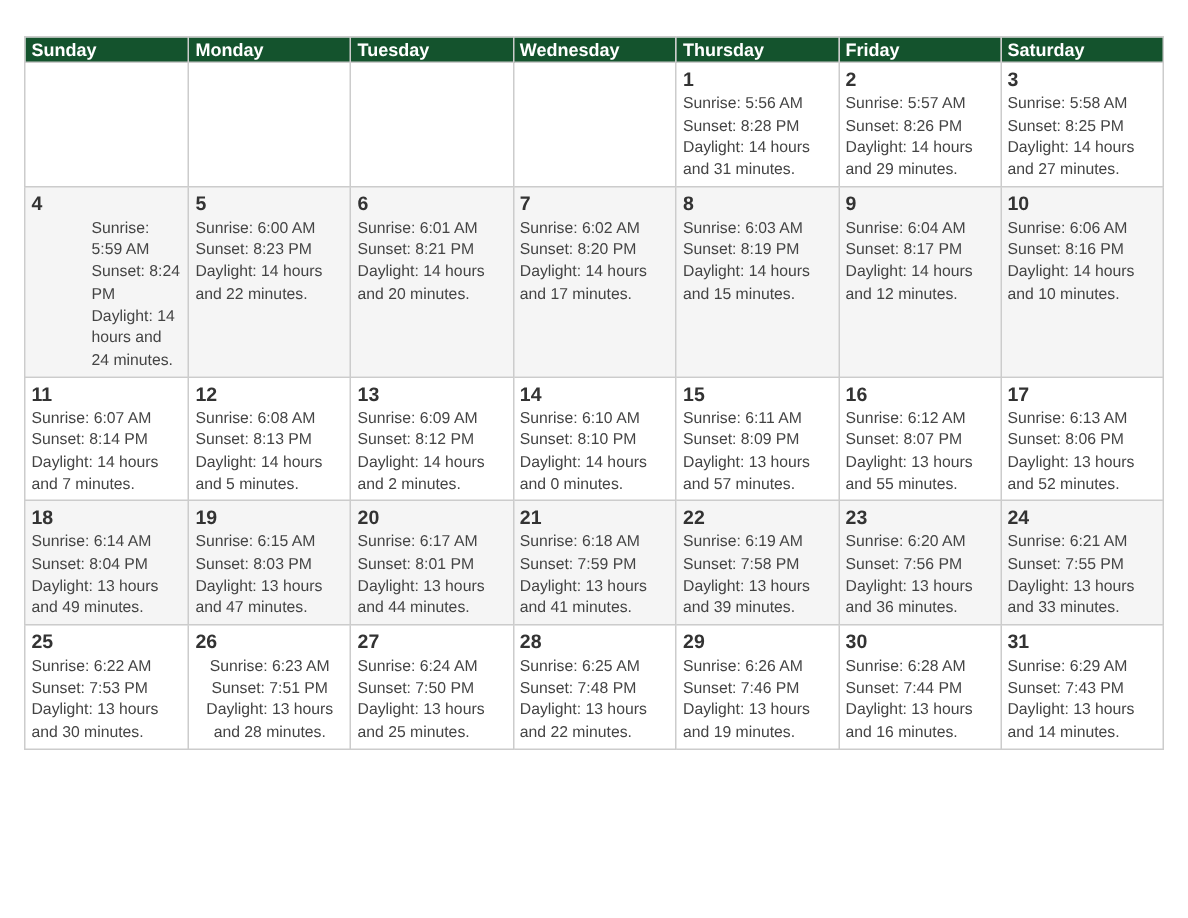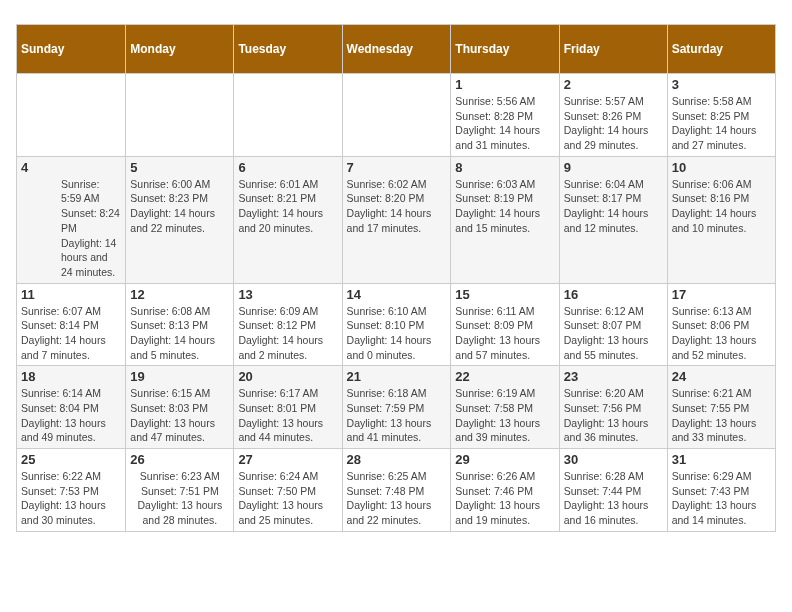--- a/index.html
+++ b/index.html
@@ -51,23 +51,23 @@
     .subtitle {
       font-size: 15px;
       color: #555;
     }
     .calendar {
       width: 100%;
       border-collapse: collapse;
       font-size: 11px;
     }
     .calendar thead th {
-      background-color: #a16207;
+      background-color: #14532d;
       color: #fff;
-      padding: 17px 4px;
+      padding: 1px 4px;
       text-align: left;
       font-size: 12px;
       font-weight: bold;
       border: 1px solid #ccc;
     }
     .calendar tbody td {
       border: 1px solid #ccc;
       vertical-align: top;
       padding: 3px 4px;
       width: 110px;

